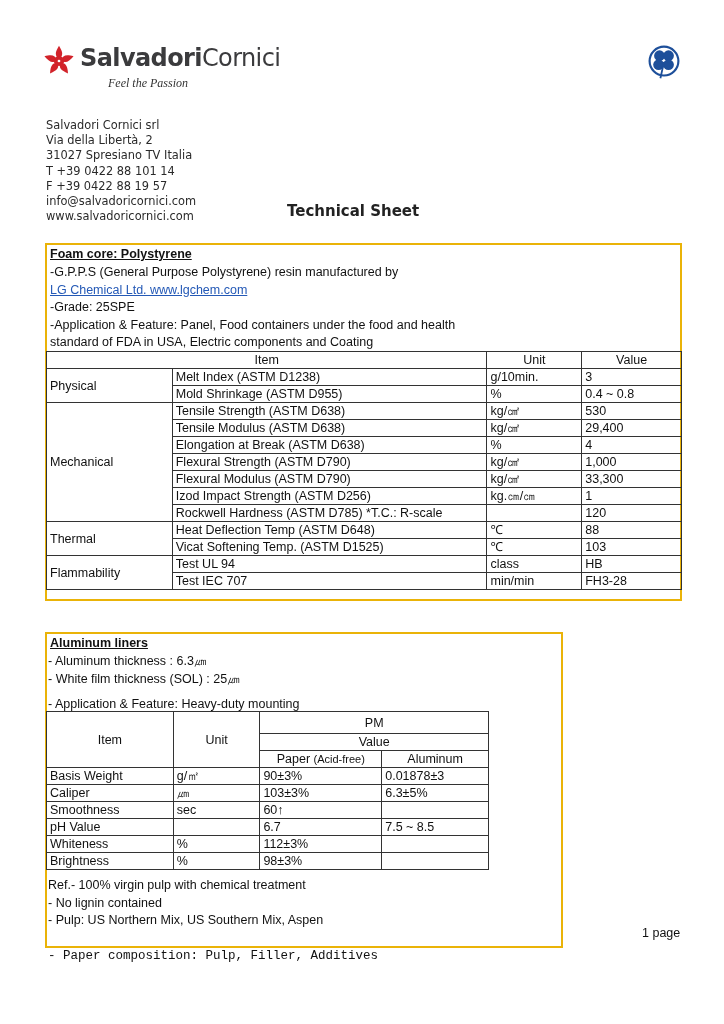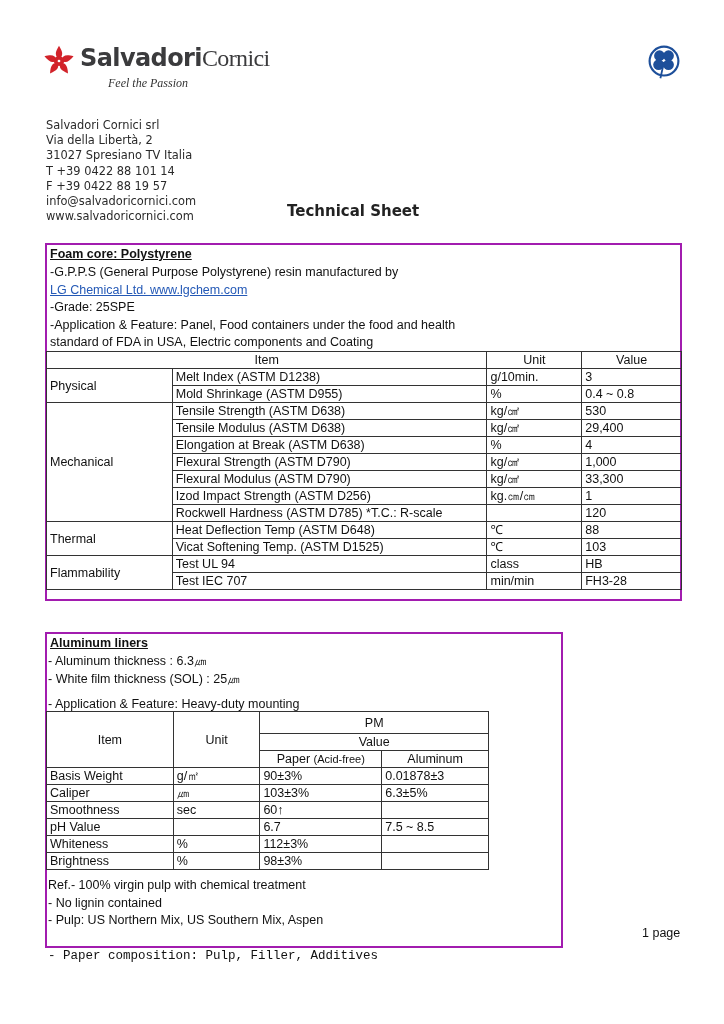--- a/index.html
+++ b/index.html
@@ -3,31 +3,31 @@
 <meta charset="utf-8">
 <style>
   html, body { margin:0; padding:0; background:#ffffff; }
   body { width:724px; height:1024px; position:relative; overflow:hidden; font-family:"Liberation Sans", sans-serif; color:#111; }
   .abs { position:absolute; }
   
   .logo-sc { left:40px; top:42px; height:50px; width:250px; }
   .logo-sc .flower { position:absolute; left:2px; top:2px; width:34px; height:34px; }
   .logo-sc .brand { position:absolute; left:40px; top:2px; font-family:"DejaVu Sans", sans-serif; font-size:24px; letter-spacing:-0.6px; color:#3b3b3d; white-space:nowrap; }
   .logo-sc .brand b { font-weight:bold; }
-  .logo-sc .brand span.light { font-weight:normal;font-family:Liberation Serif, serif; }
+  .logo-sc .brand span.light { font-weight:normal; }
   .logo-sc .tag { position:absolute; left:68px; top:34px; font-family:"Liberation Serif", serif; font-size:12px; color:#333;font-style:italic; }
   .logo-4m { left:505px; top:42px; height:40px; width:180px; }
   .logo-4m .txt { position:absolute; left:0; top:0; font-family:"DejaVu Sans", sans-serif; font-weight:bold; font-size:28px; color:#1d4f9a; letter-spacing:-0.5px; }
   .logo-4m .clover { position:absolute; left:141px; top:2px; width:36px; height:36px; }
   
   .address { left:46px; top:118px; font-family:"DejaVu Sans", sans-serif; font-size:11.4px; line-height:15.2px; color:#2a2a2a; }
   .address div { white-space:nowrap; }
   .doc-title { left:287px; top:202px; font-family:"DejaVu Sans", sans-serif; font-weight:bold; font-size:15px; color:#222; }
   
-  .box { position:absolute; border:2px solid #a21caf; box-sizing:border-box; }
+  .box { position:absolute; border:2px solid #eab308; box-sizing:border-box; }
   .line { position:absolute; font-size:12.5px; line-height:17px; white-space:nowrap; left:3px; }
   .line.u { text-decoration:underline; font-weight:bold; }
   .line.link { color:#2459b6; text-decoration:underline; }
   table.grid { border-collapse:collapse; position:absolute; font-size:12.5px; }
   table.grid td { border:1px solid #333; padding:0 3px; height:16.7px; line-height:16px; white-space:nowrap; overflow:hidden; box-sizing:border-box; }
   table.grid td.c { text-align:center; }
   .small { font-size:11px; }
   .page-num { position:absolute; left:642px; top:926px; font-size:12.5px; }
 </style>
 </head>

